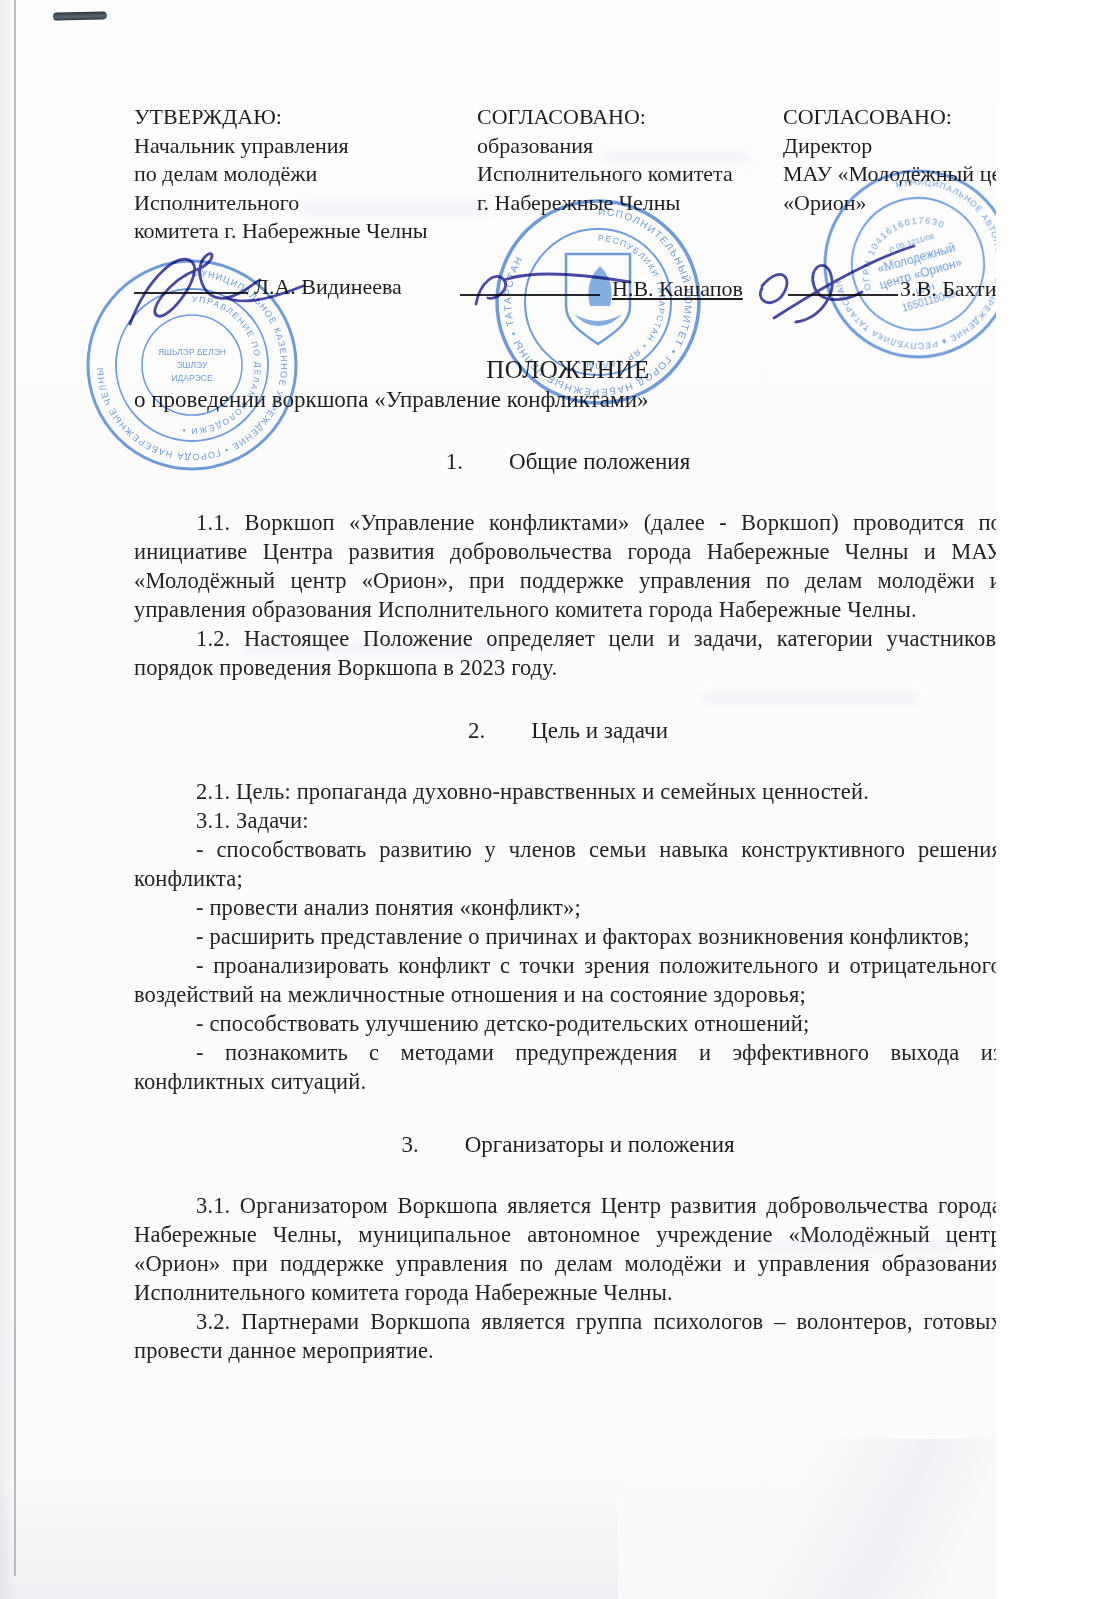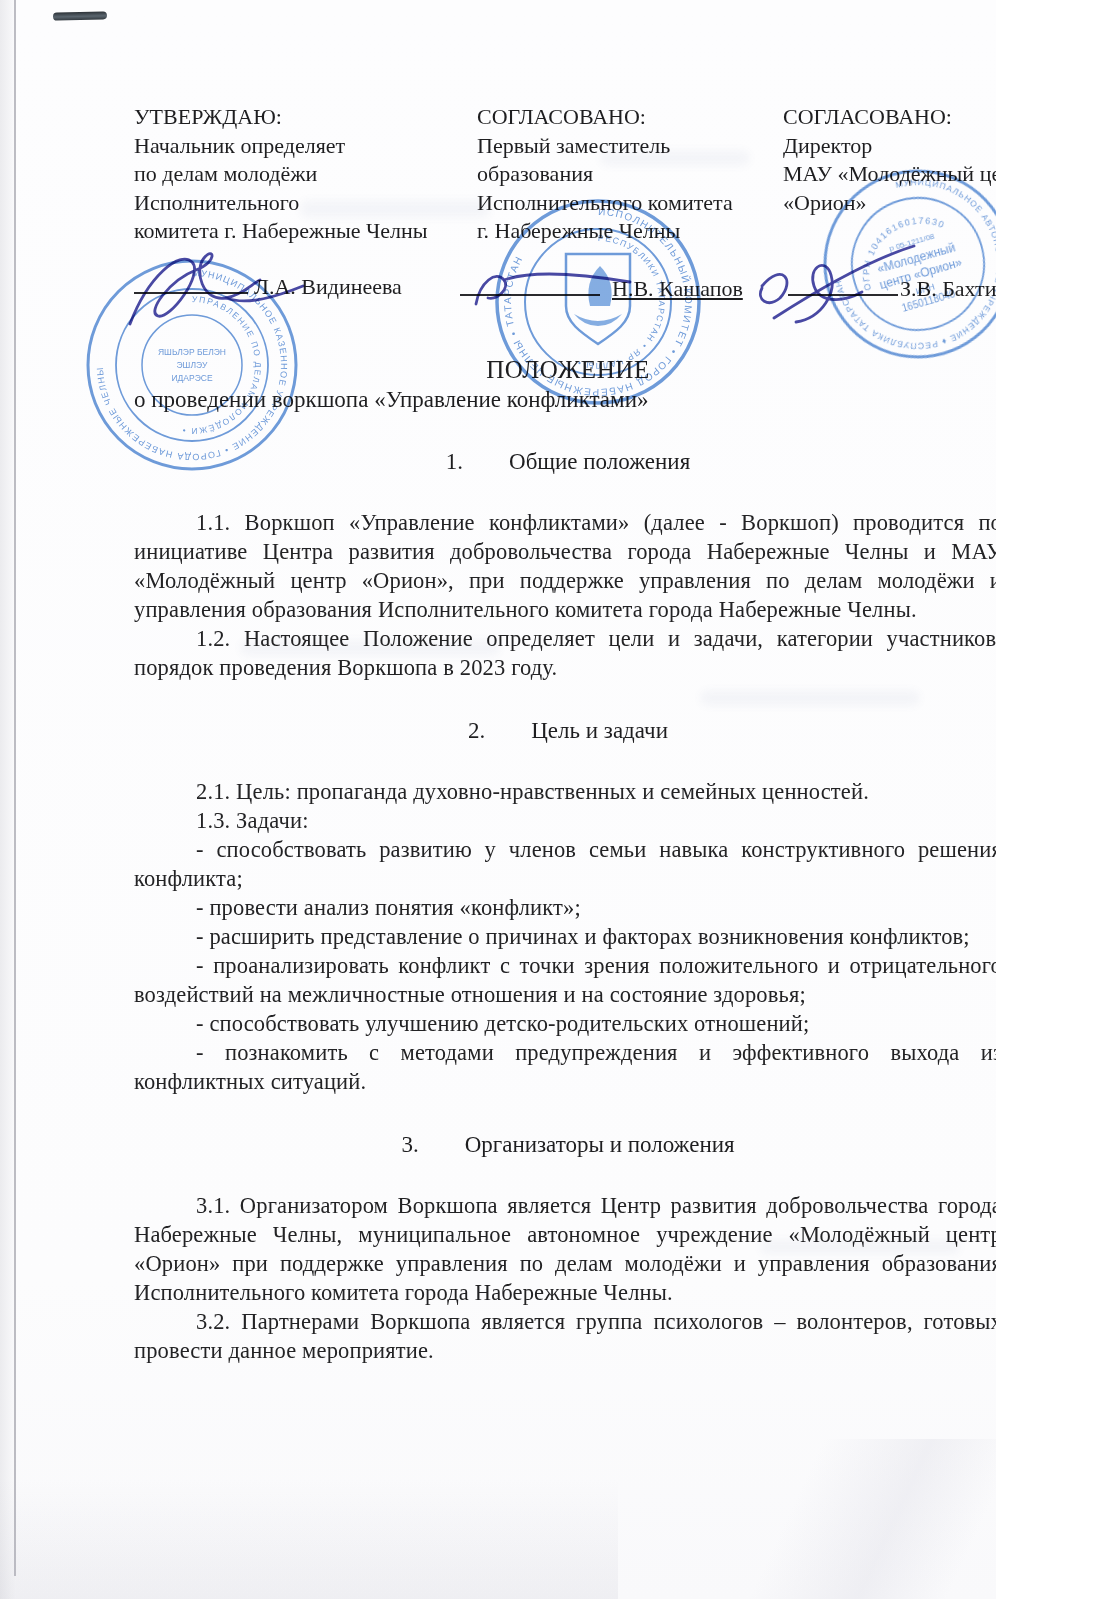--- a/index.html
+++ b/index.html
@@ -63,28 +63,27 @@
   <div class="staple"></div>
 
   <div class="ghost" style="left:300px;top:200px;width:190px;height:18px;"></div>
   <div class="ghost" style="left:600px;top:150px;width:150px;height:16px;"></div>
   <div class="ghost" style="left:240px;top:640px;width:260px;height:16px;"></div>
   <div class="ghost" style="left:700px;top:690px;width:220px;height:16px;"></div>
   <div class="ghost" style="left:760px;top:1240px;width:200px;height:14px;"></div>
 
   <div class="col col1">
     <div>УТВЕРЖДАЮ:</div>
-    <div>Начальник определяет</div>
+    <div>Начальник управления</div>
     <div>по делам молодёжи</div>
     <div>Исполнительного</div>
     <div>комитета г. Набережные Челны</div>
   </div>
   <div class="col col2">
     <div>СОГЛАСОВАНО:</div>
-    <div>Первый заместитель</div>
     <div>образования</div>
     <div>Исполнительного комитета</div>
     <div>г. Набережные Челны</div>
   </div>
   <div class="col col3">
     <div>СОГЛАСОВАНО:</div>
     <div>Директор</div>
     <div>МАУ «Молодёжный центр</div>
     <div>«Орион»</div>
   </div>
@@ -165,21 +164,21 @@
       <span>Общие положения</span>
     </div>
     <p>1.1. Воркшоп «Управление конфликтами» (далее - Воркшоп) проводится по инициативе Центра развития добровольчества города Набережные Челны и МАУ «Молодёжный центр «Орион», при поддержке управления по делам молодёжи и управления образования Исполнительного комитета города Набережные Челны.</p>
     <p>1.2. Настоящее Положение определяет цели и задачи, категории участников, порядок проведения Воркшопа в 2023 году.</p>
 
     <div class="sec-head">
       <span>2.</span>
       <span>Цель и задачи</span>
     </div>
     <p>2.1. Цель: пропаганда духовно-нравственных и семейных ценностей.</p>
-    <p>1.3. Задачи:</p>
+    <p>3.1. Задачи:</p>
     <p>- способствовать развитию у членов семьи навыка конструктивного решения конфликта;</p>
     <p>- провести анализ понятия «конфликт»;</p>
     <p>- расширить представление о причинах и факторах возникновения конфликтов;</p>
     <p>- проанализировать конфликт с точки зрения положительного и отрицательного воздействий на межличностные отношения и на состояние здоровья;</p>
     <p>- способствовать улучшению детско-родительских отношений;</p>
     <p>- познакомить с методами предупреждения и эффективного выхода из конфликтных ситуаций.</p>
 
     <div class="sec-head">
       <span>3.</span>
       <span>Организаторы и положения</span>

